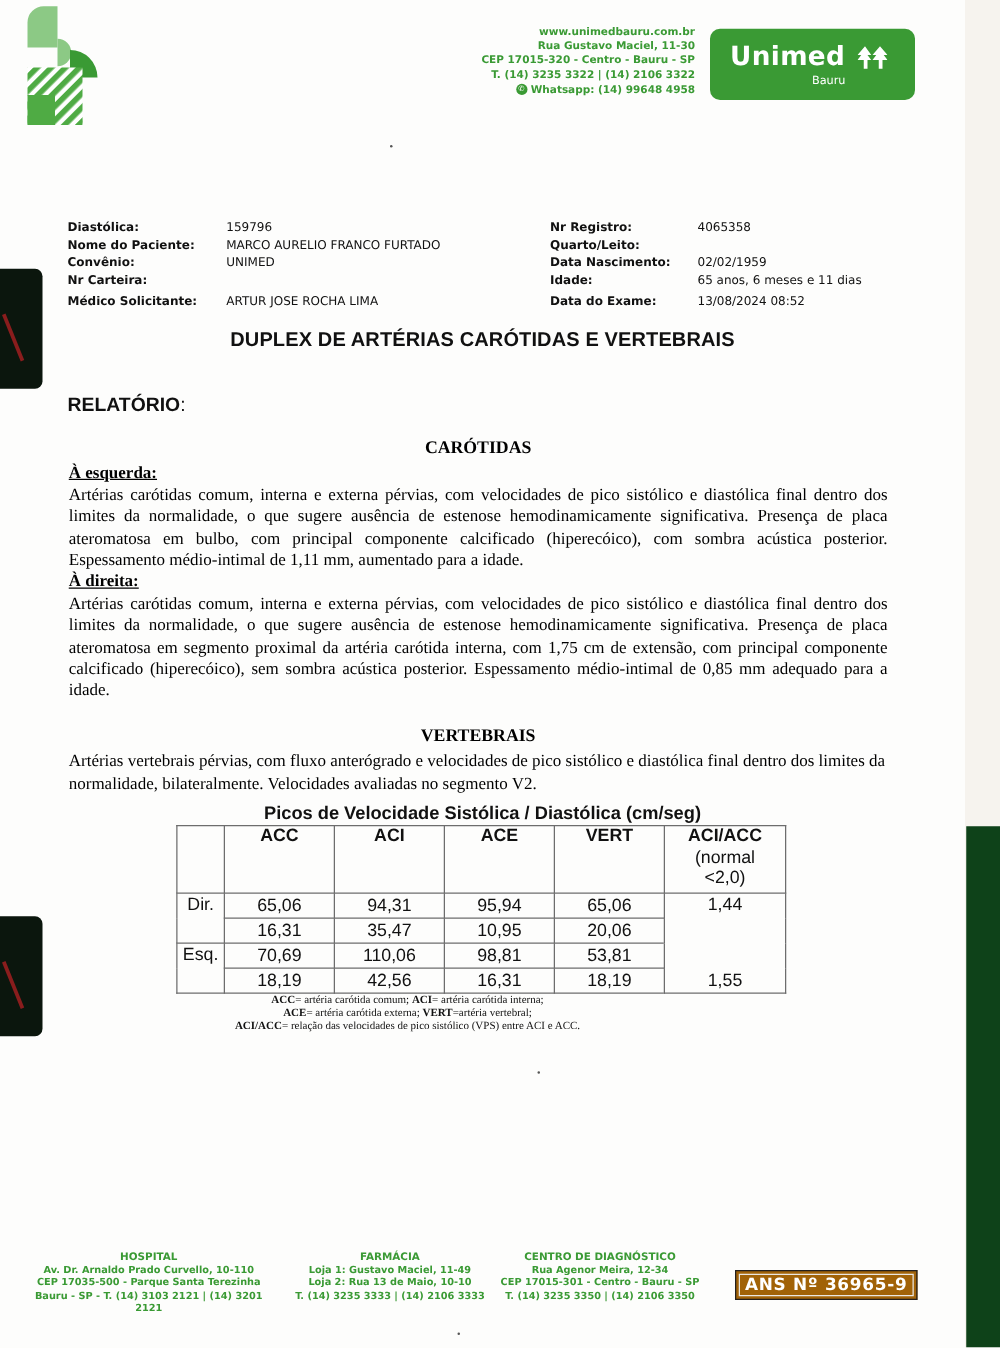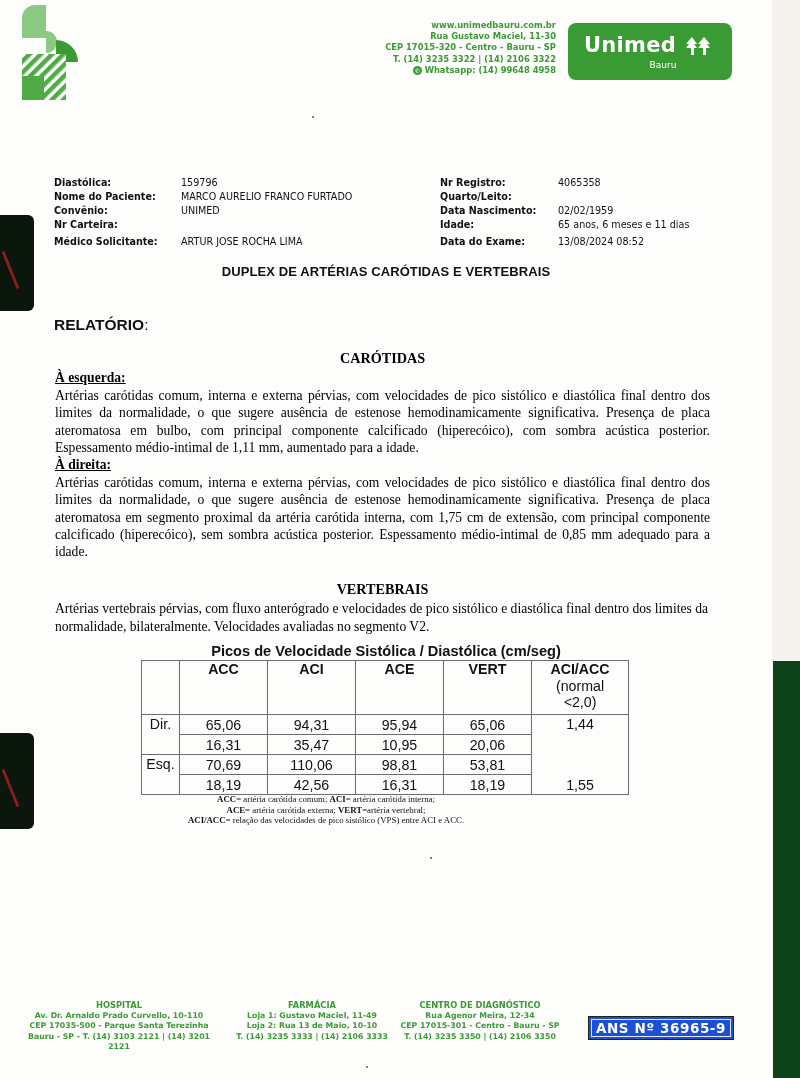--- a/index.html
+++ b/index.html
@@ -21,21 +21,21 @@
   .brand-city{position:absolute;left:0;width:100%;top:37px;text-align:center;font-family:"DejaVu Sans",sans-serif;font-size:9px;padding-left:26px;box-sizing:border-box;}
   
   .info{position:absolute;font-family:"DejaVu Sans",sans-serif;font-size:9.6px;line-height:14px;color:#111;}
   .info .row{display:flex;height:14px;}
   .info .lbl{font-weight:bold;}
   .info-left{left:54px;top:176px;}
   .info-left .lbl{width:127px;}
   .info-right{left:440px;top:176px;}
   .info-right .lbl{width:118px;}
   .gap{margin-top:3px;}
-  .title{position:absolute;left:0;width:772px;top:264px;text-align:center;font-weight:bold;font-size:13px;letter-spacing:0.1px;}
+  .title{position:absolute;left:0;width:772px;top:264px;text-align:center;font-weight:bold;font-size:16px;letter-spacing:0.1px;}
   .relatorio{position:absolute;left:54px;top:316px;font-size:15.5px;font-weight:bold;}
   .relatorio span{font-weight:normal;}
   .report{position:absolute;left:55px;top:350px;width:655px;font-family:"Liberation Serif",serif;font-size:13.6px;line-height:17.4px;color:#000000;}
   .sec-title{text-align:center;font-weight:bold;font-size:14.2px;margin:0 0 2px 0;}
   .side{font-weight:bold;text-decoration:underline;margin:0;}
   .para{text-align:justify;margin:0;}
   .vert-title{margin-top:20px;}
   .tbl-title{position:absolute;left:0;width:772px;top:643px;text-align:center;font-weight:bold;font-size:14.6px;}
   table.vel{position:absolute;left:141px;top:660px;border-collapse:collapse;font-size:14.2px;}
   table.vel td{border:1px solid #6d6d6d;padding:0;text-align:center;height:19px;line-height:18px;}
@@ -46,21 +46,21 @@
   td.ratio-top{vertical-align:top;border-bottom:none !important;}
   td.ratio-bot{vertical-align:bottom;border-top:none !important;}
   .legend{position:absolute;left:0;width:652px;top:794px;text-align:center;font-family:"Liberation Serif",serif;font-size:8.8px;line-height:10.5px;color:#111;}
   .legend b{font-weight:bold;}
   
   .foot{position:absolute;top:1000px;text-align:center;font-family:"DejaVu Sans",sans-serif;font-weight:bold;color:#3a9a34;font-size:7.8px;line-height:10.6px;}
   .foot .ttl{font-size:8.3px;}
   .foot-hosp{left:16px;width:206px;}
   .foot-farm{left:232px;width:160px;}
   .foot-cd{left:400px;width:160px;}
-  .ans{position:absolute;left:588px;top:1016px;width:146px;height:24px;background:#1d4ed8;border:1px solid #231f1d;box-sizing:border-box;}
+  .ans{position:absolute;left:588px;top:1016px;width:146px;height:24px;background:#a16207;border:1px solid #231f1d;box-sizing:border-box;}
   .ans-inner{position:absolute;left:2px;top:2px;right:2px;bottom:2px;border:1px solid #eae7e2;color:#fff;font-family:"DejaVu Sans",sans-serif;font-weight:bold;font-size:13.5px;line-height:17px;text-align:center;letter-spacing:0.6px;}
   .speck{position:absolute;width:2px;height:2px;background:#555;border-radius:1px;}
 </style>
 </head>
 <body>
 
 <div class="page"></div>
 <div class="edge-strip"></div>
 <div class="green-strip"></div>
 

